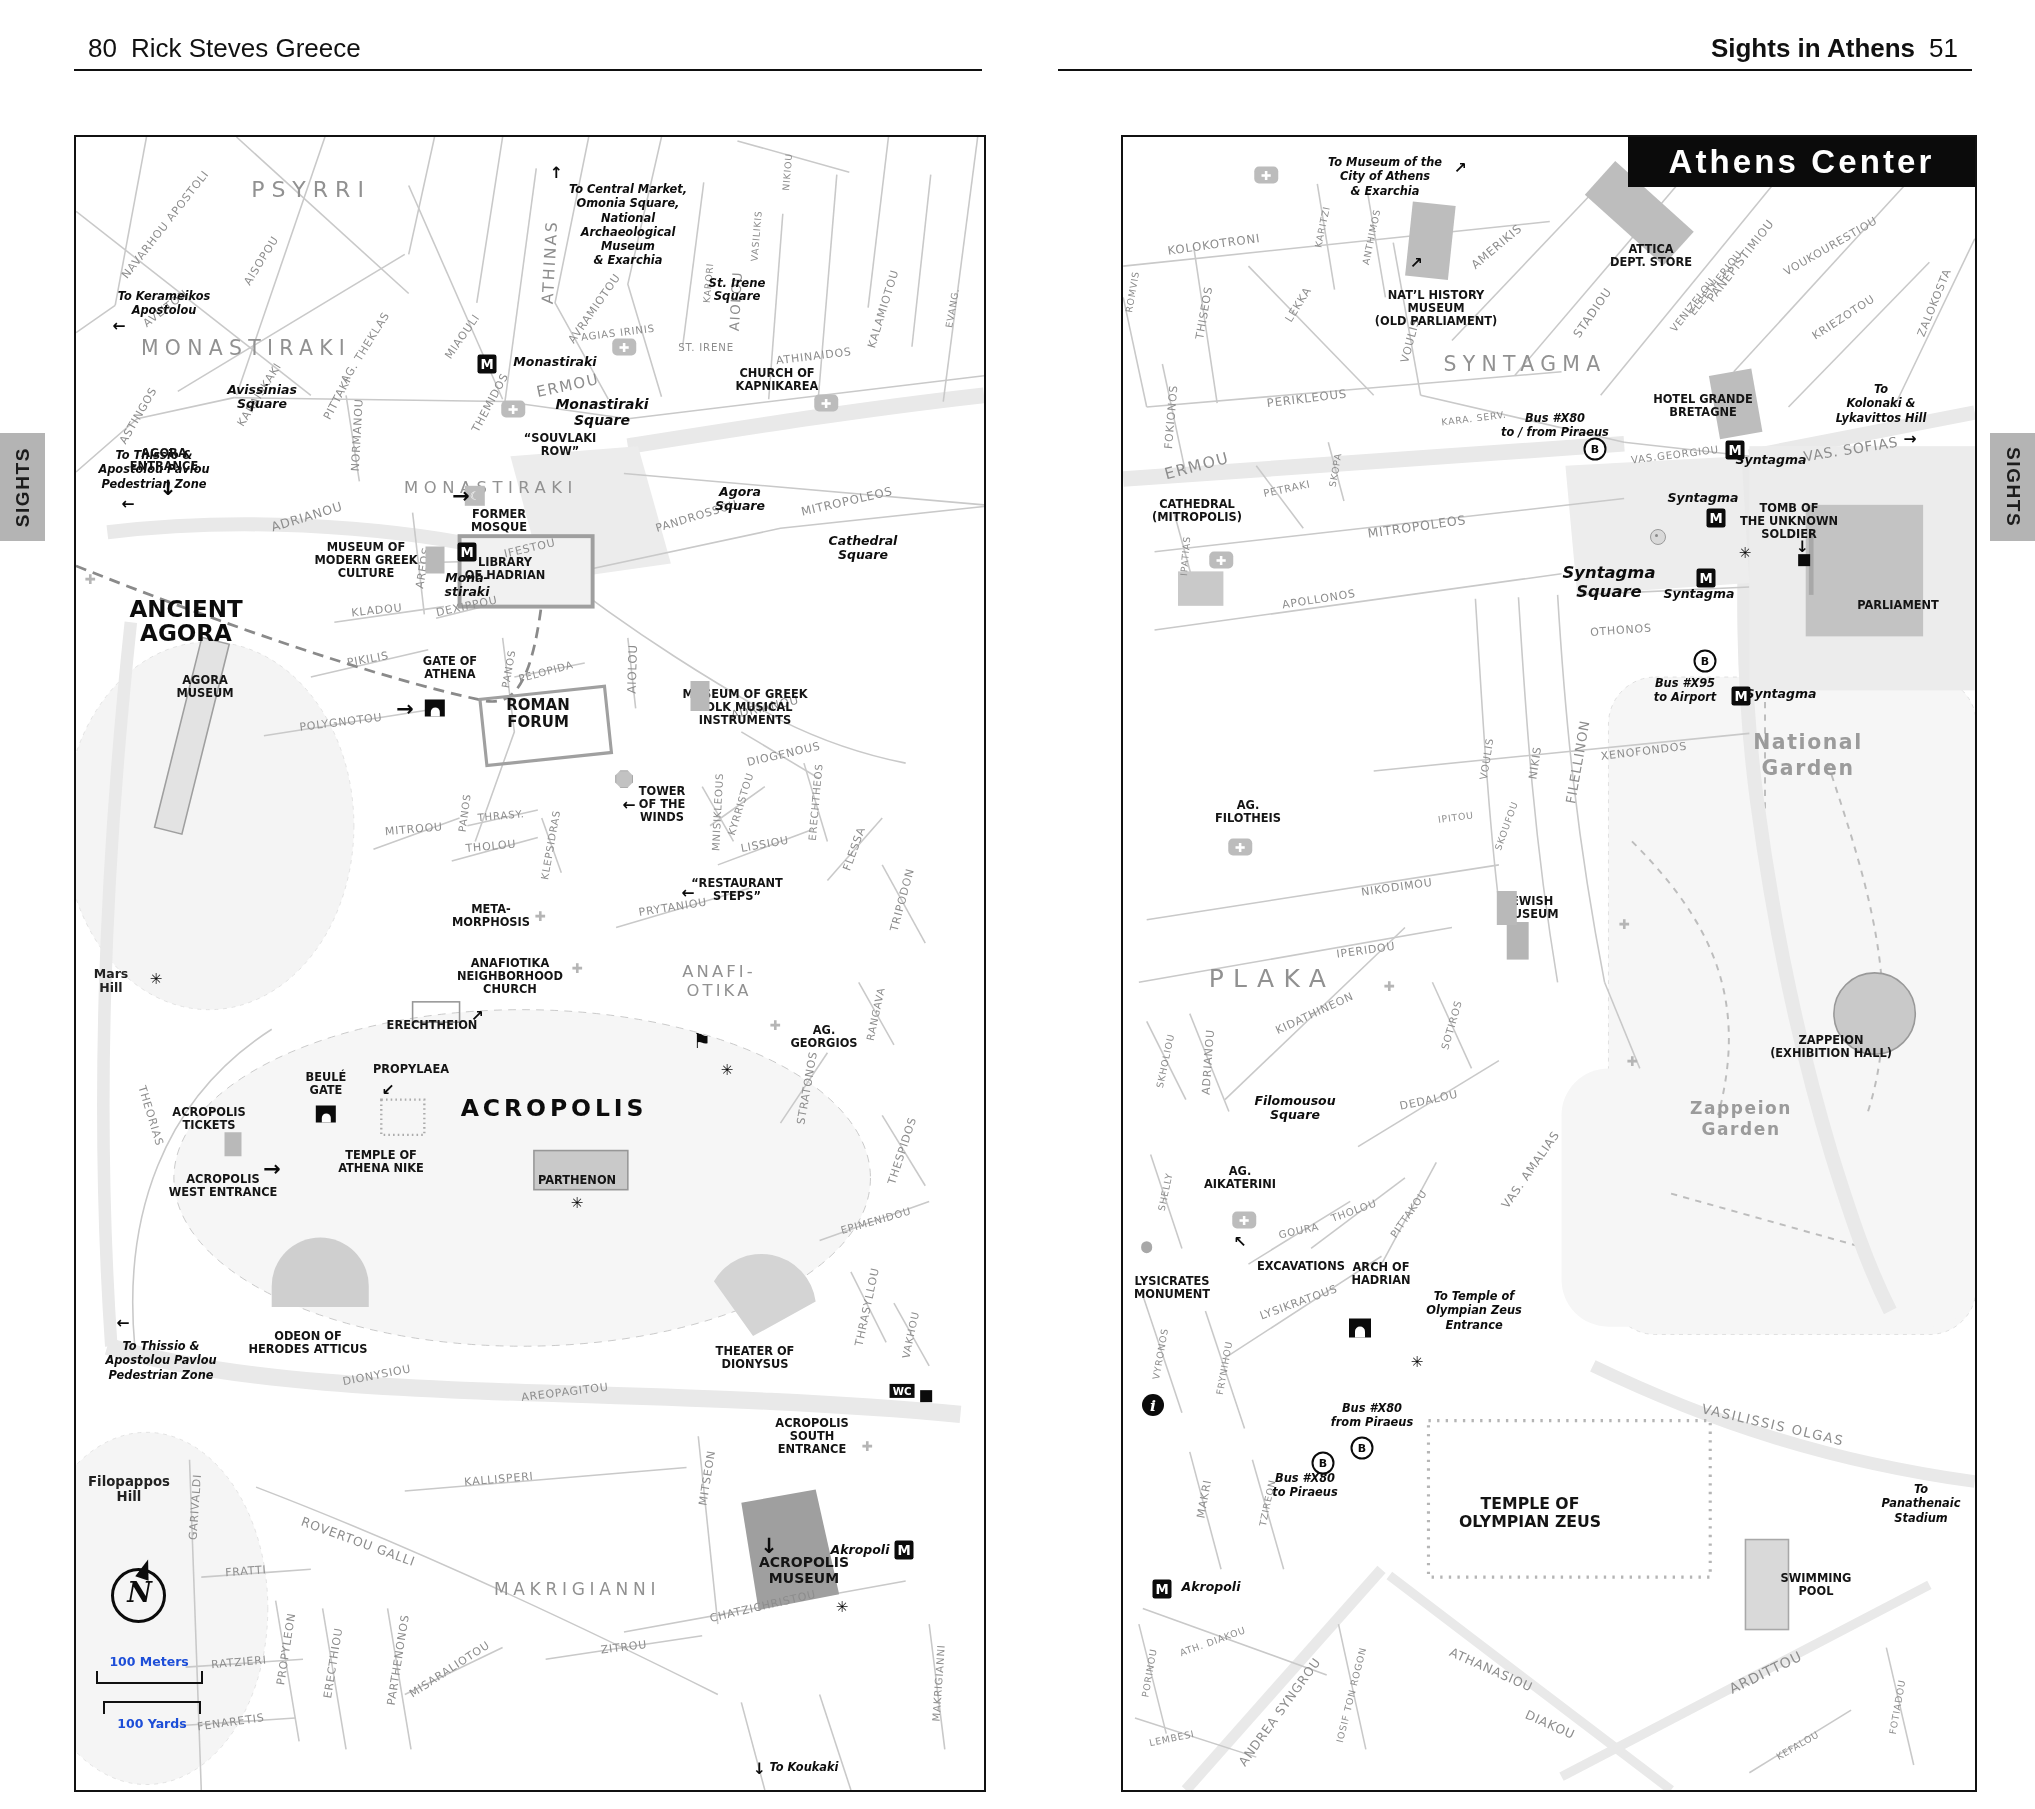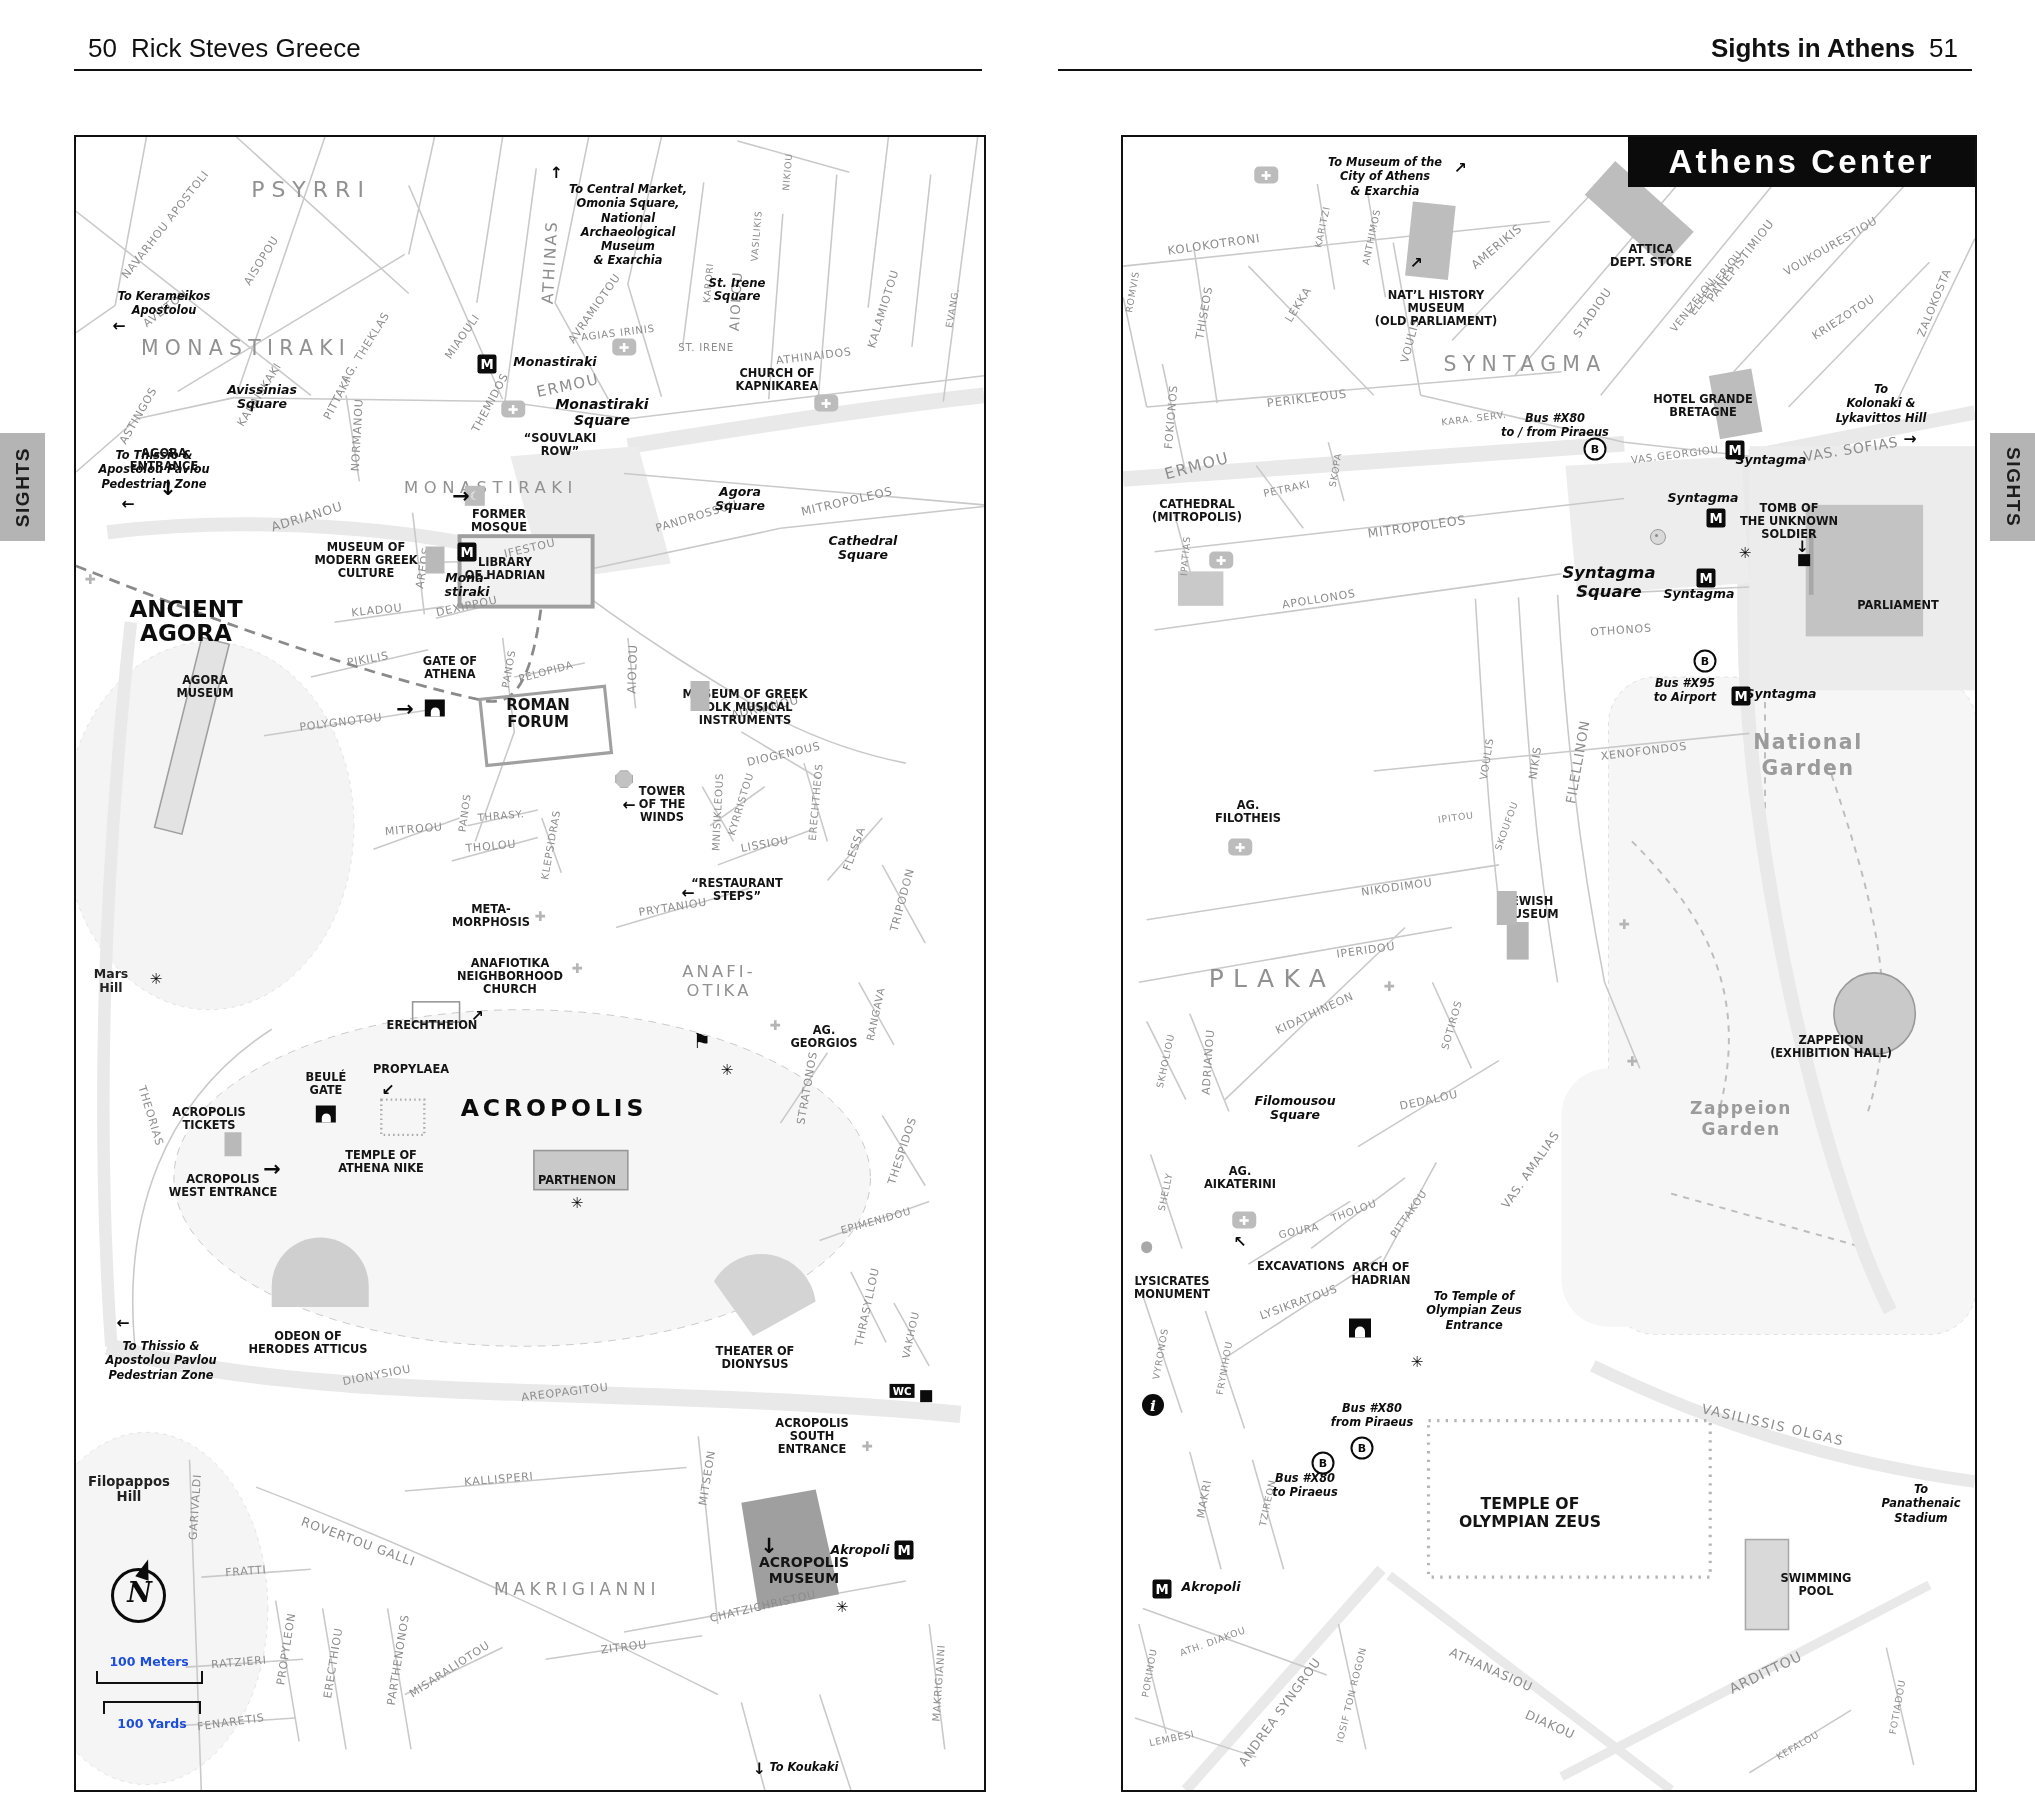--- a/index.html
+++ b/index.html
@@ -82,21 +82,21 @@
                border-right:7px solid transparent;border-bottom:20.4px solid #0b0b0b;transform:rotate(18deg);}
   .scale{position:absolute;z-index:6;color:#1d4ed8;font-weight:600;font-size:12.5px;text-align:center;}
   .sc-m .bar{width:103px;height:11px;border-left:2px solid #111;border-right:2px solid #111;
              border-bottom:2px solid #111;margin-top:1.6px;}
   .sc-y .bar{width:94px;height:11px;border-left:2px solid #111;border-right:2px solid #111;
              border-top:2px solid #111;margin-bottom:1.6px;}
 </style>
 </head>
 <body>
 
-<div class="hdr hdr-left"><span class="pgnum">50</span><span>Rick Steves Greece</span></div>
+<div class="hdr hdr-left"><span class="pgnum">80</span><span>Rick Steves Greece</span></div>
 <div class="hdr hdr-right"><span>Sights in Athens</span><span class="pgnum">51</span></div>
 <div class="rule rule-l"></div>
 <div class="rule rule-r"></div>
 <div class="tab tab-l">
     <span>SIGHTS</span>
   </div>
 <div class="tab tab-r">
     <span>SIGHTS</span>
   </div>
 

